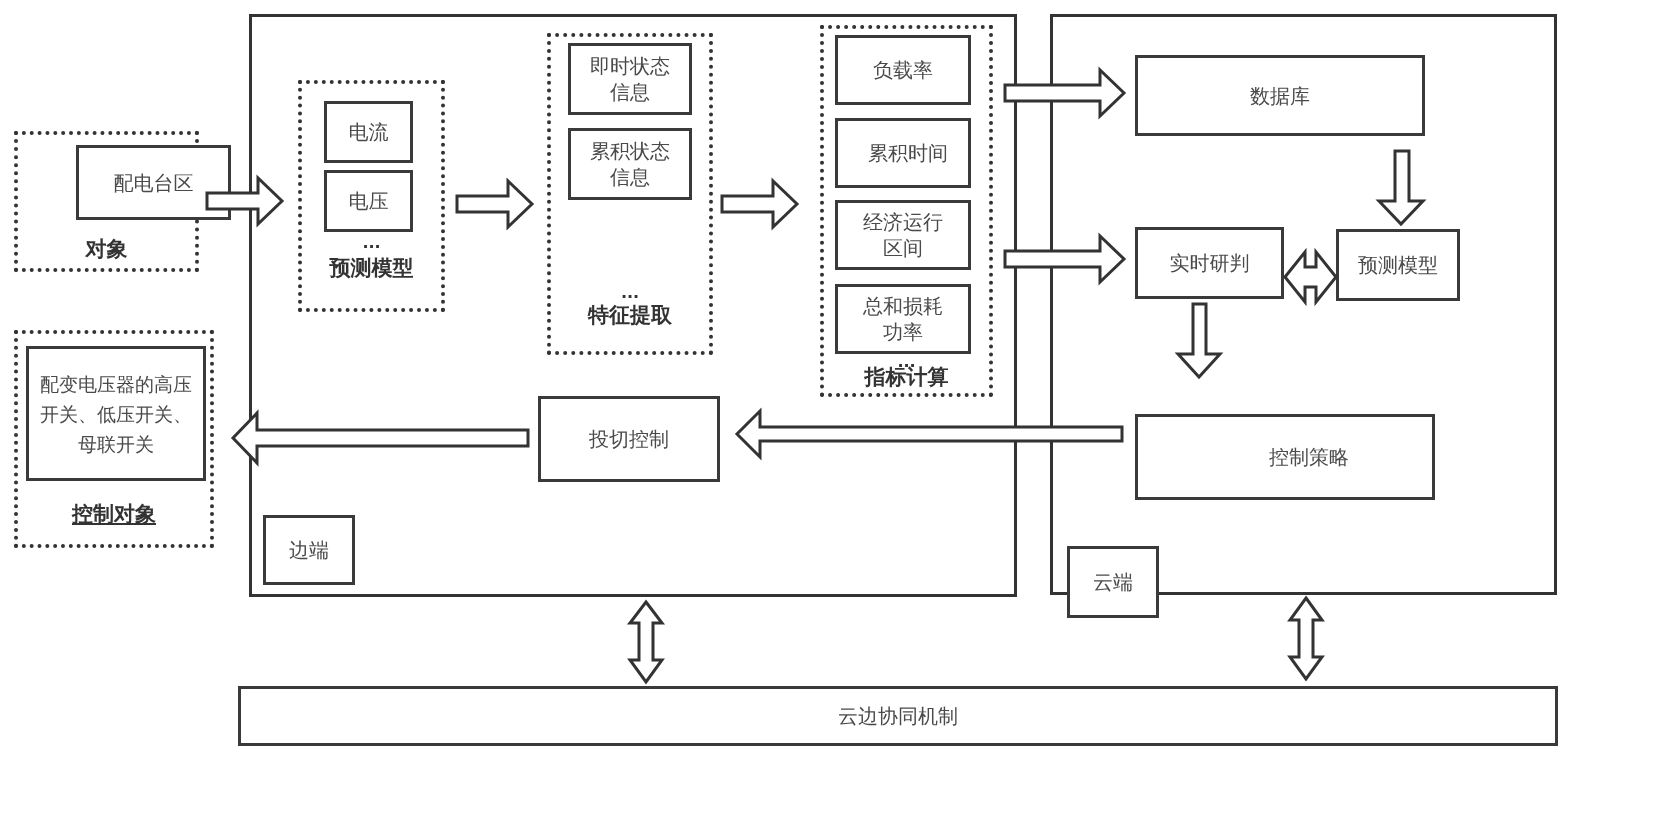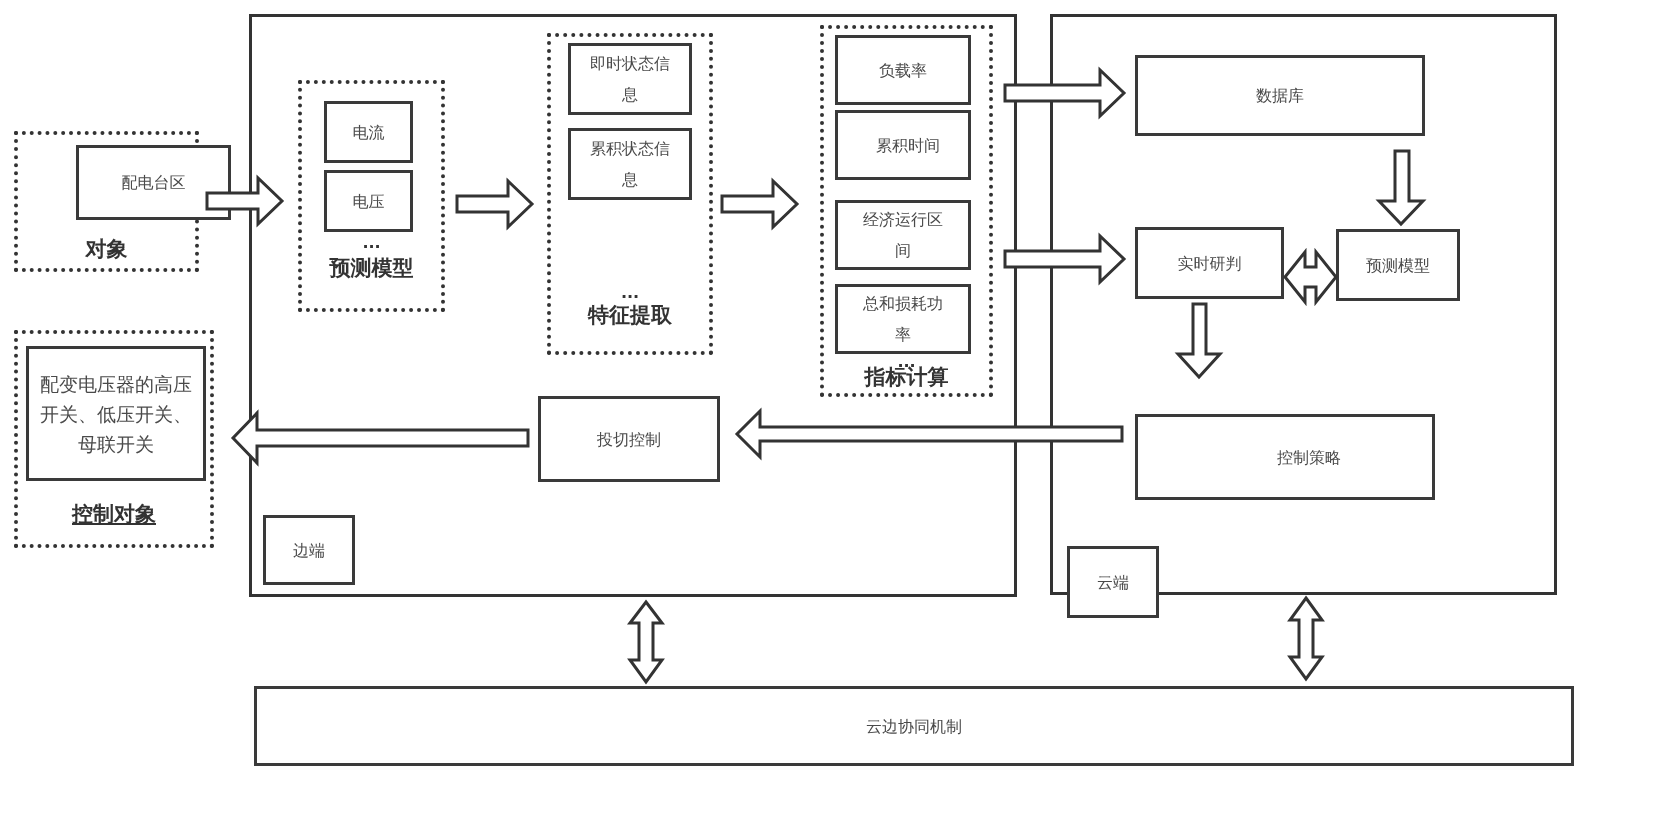--- a/index.html
+++ b/index.html
@@ -3,21 +3,21 @@
 <meta charset="utf-8">
 <style>
   html, body { margin: 0; padding: 0; background: #ffffff; }
   body { width: 1667px; height: 827px; position: relative; overflow: hidden;
          font-family: "DejaVu Sans", "Liberation Sans", sans-serif; color: #444444; }
   .abs { position: absolute; box-sizing: border-box; }
   .solid { border: 3px solid #3a3a3a; background: #fff; }
   .thick { border: 3px solid #333333; }
   .dotted { border: 4px dotted #333333; }
   .box { display: flex; align-items: center; justify-content: center; text-align: center;
-         font-size: 16px; line-height: 31px; color: #4a4a4a; }
+         font-size: 20px; line-height: 26px; color: #4a4a4a; }
   .lbl { position: absolute; left: 0; right: 0; text-align: center; font-size: 21px;
          font-weight: bold; color: #333; }
   .dots { position: absolute; left: 0; right: 0; text-align: center; font-size: 16px;
           font-weight: bold; color: #333; line-height: 10px; }
   svg.arrows { position: absolute; left: 0; top: 0; }
 </style>
 </head>
 <body>
 
 <div class="abs thick" style="left:249px; top:14px; width:768px; height:583px;"></div>
@@ -57,21 +57,21 @@
     <span style="width:84px; display:block;">累积状态信息</span>
   </div>
   <div class="dots" style="top:251px;">...</div>
   <div class="lbl" style="top:264px;">特征提取</div>
 </div>
 
 <div class="abs dotted" style="left:820px; top:25px; width:173px; height:372px;">
   <div class="abs solid box" style="left:11px; top:6px; width:136px; height:70px;">
     <span>负载率</span>
   </div>
-  <div class="abs solid box" style="left:11px; top:81px; width:136px; height:70px;padding-left:10px;">
+  <div class="abs solid box" style="left:11px; top:89px; width:136px; height:70px;padding-left:10px;">
     <span>累积时间</span>
   </div>
   <div class="abs solid box" style="left:11px; top:171px; width:136px; height:70px;">
     <span style="width:84px; display:block;">经济运行区间</span>
   </div>
   <div class="abs solid box" style="left:11px; top:255px; width:136px; height:70px;">
     <span style="width:84px; display:block;">总和损耗功率</span>
   </div>
   <div class="dots" style="top:328px;">...</div>
   <div class="lbl" style="top:334px;">指标计算</div>
@@ -94,21 +94,21 @@
 <div class="abs solid box" style="left:1336px; top:229px; width:124px; height:72px;">
   <span>预测模型</span>
 </div>
 <div class="abs solid box" style="left:1135px; top:414px; width:300px; height:86px;padding-left:48px;">
   <span>控制策略</span>
 </div>
 <div class="abs solid box" style="left:1067px; top:546px; width:92px; height:75px; height:72px; top:546px;">
   <span>云端</span>
 </div>
 
-<div class="abs solid box" style="left:254px; top:686px; width:1320px; height:80px;">
+<div class="abs solid box" style="left:238px; top:686px; width:1320px; height:60px;">
   <span>云边协同机制</span>
 </div>
 
 <svg class="arrows" width="1667" height="827">
   <g fill="#ffffff" stroke="#333333" stroke-width="3" stroke-linejoin="miter">
 
     <polygon points="207,193 258,193 258,178 282,201 258,224 258,209 207,209"></polygon>
 
     <polygon points="457,196 508,196 508,181 532,204 508,227 508,212 457,212"></polygon>
 

